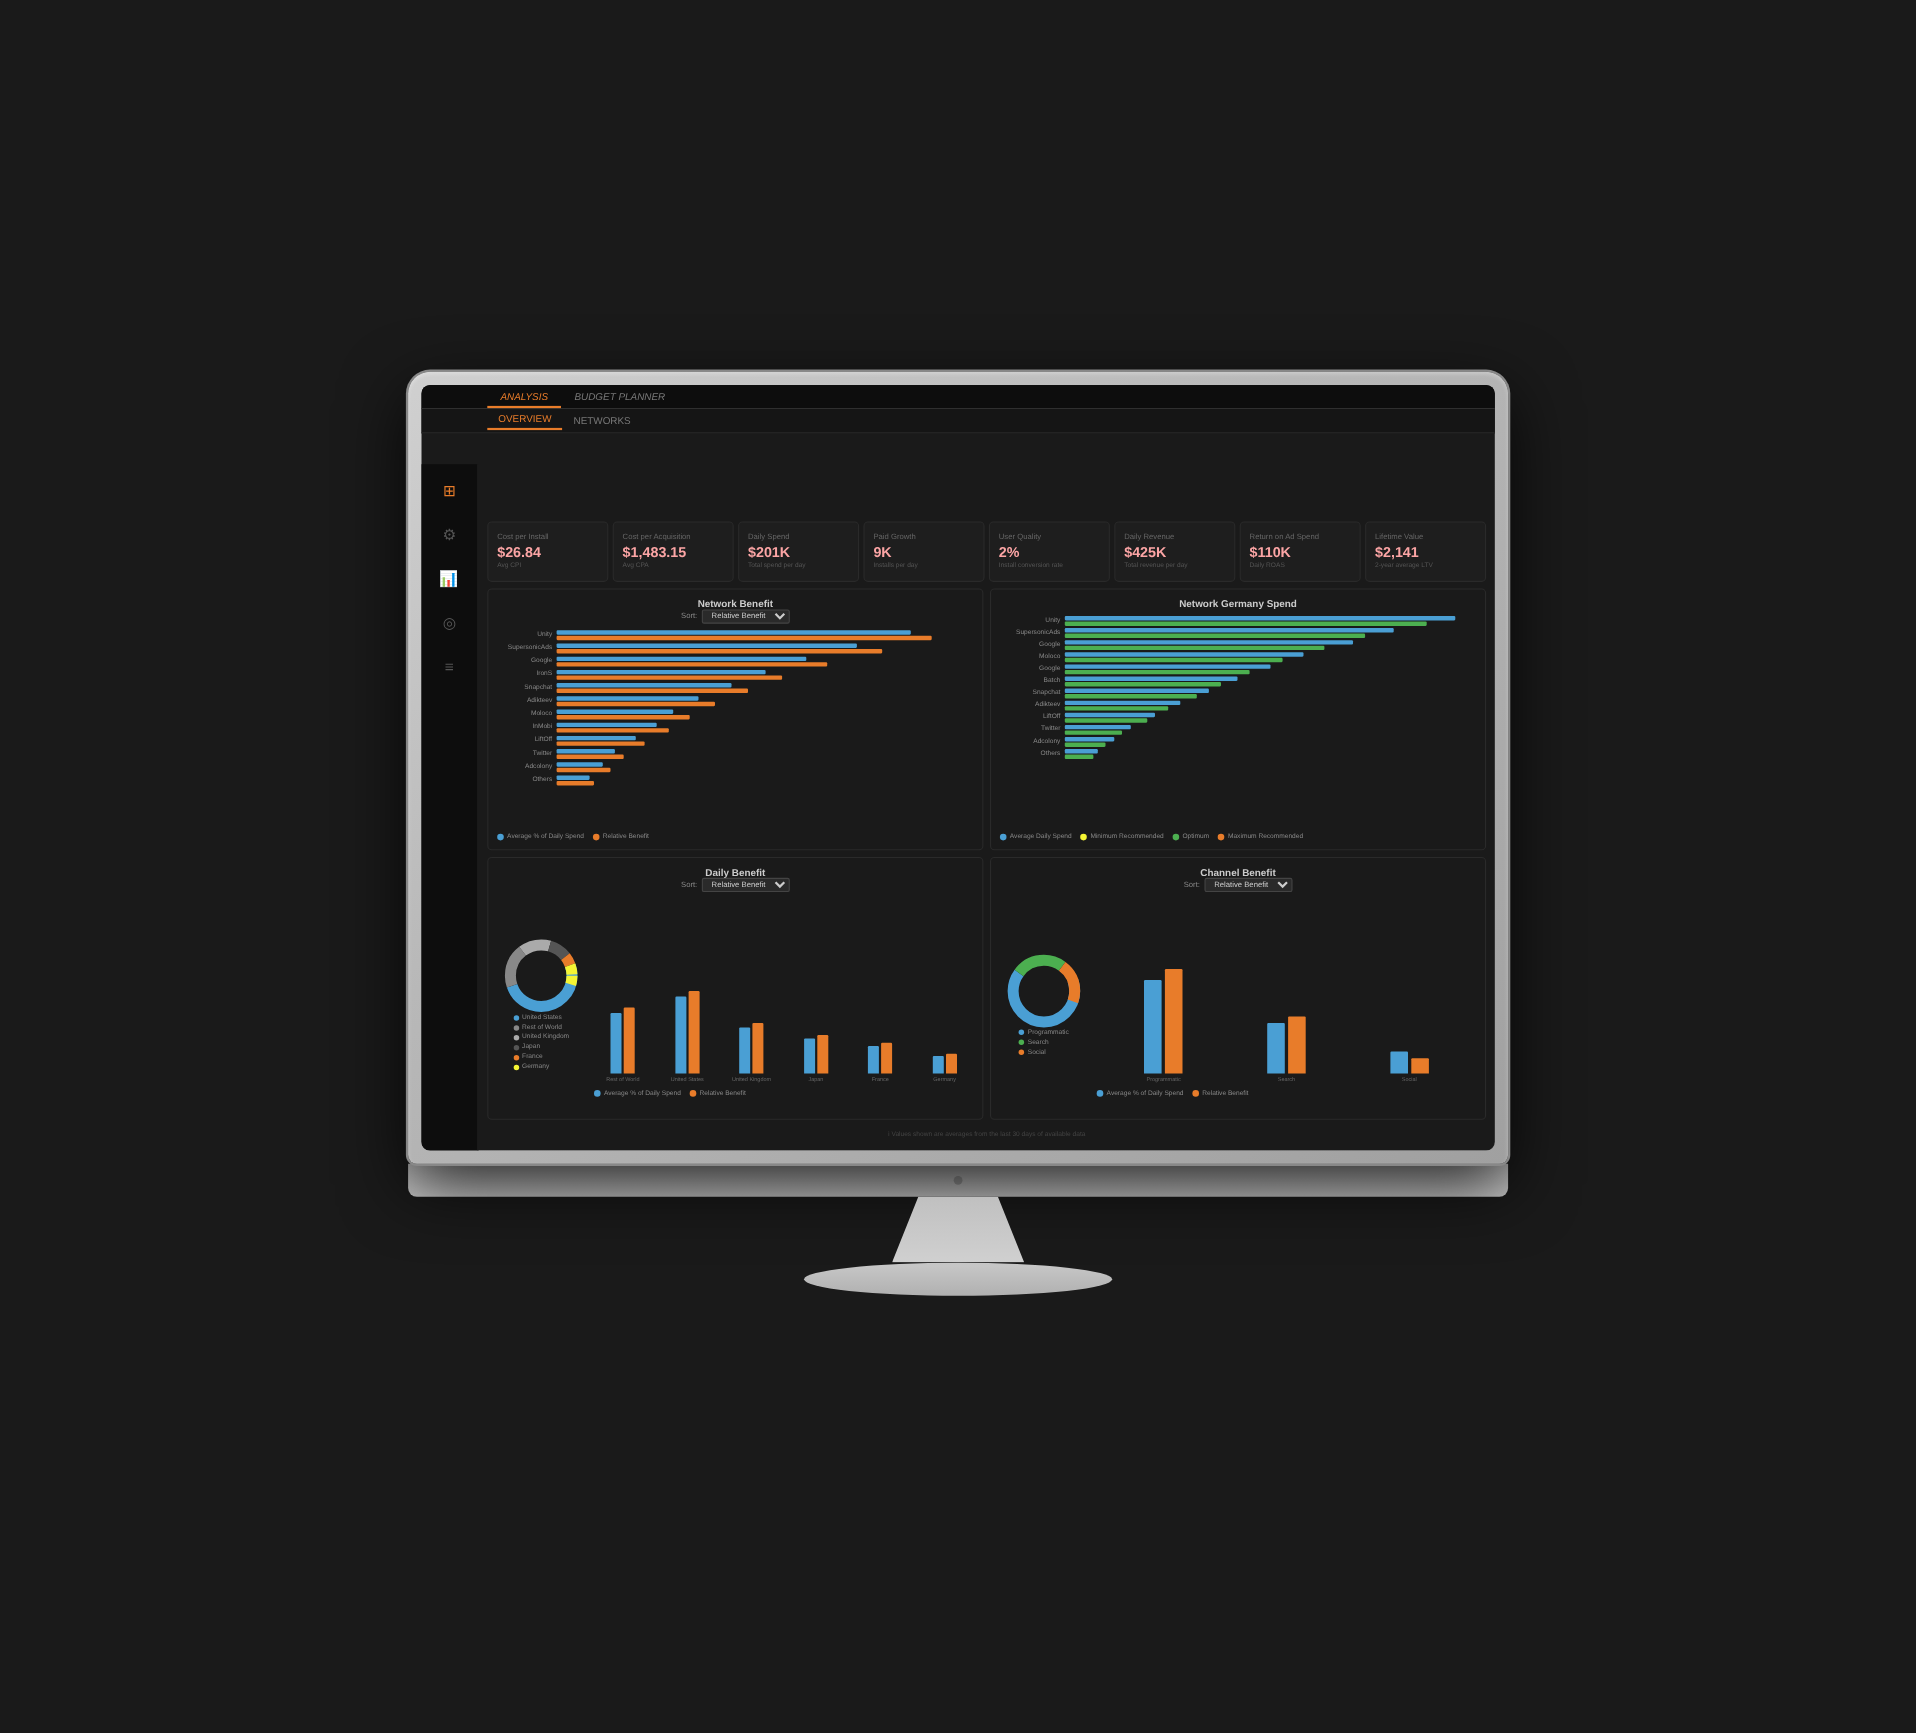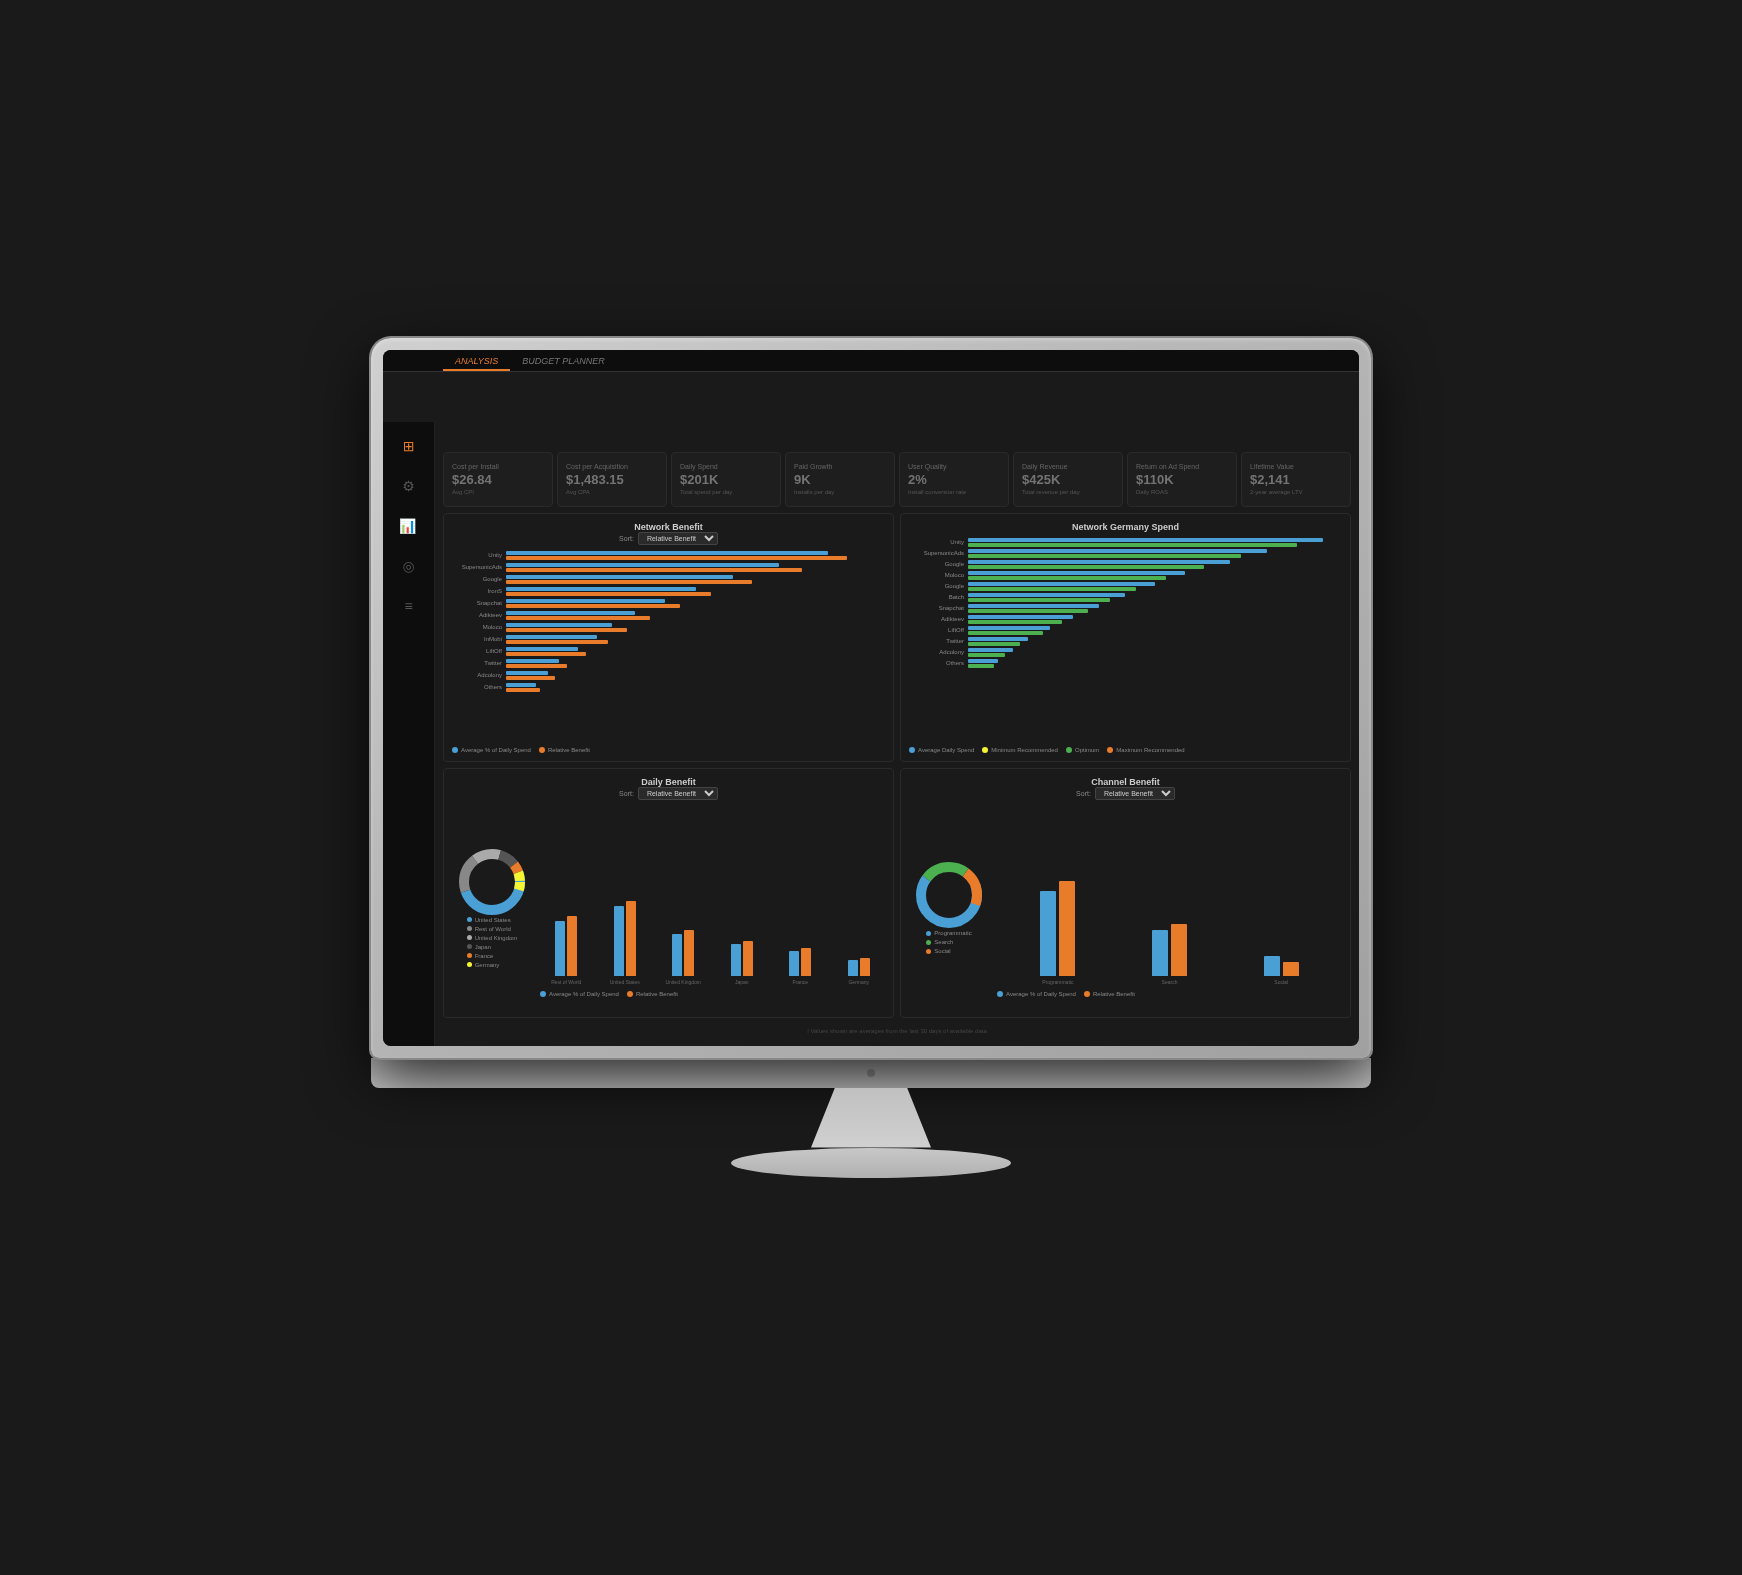--- a/index.html
+++ b/index.html
@@ -247,21 +247,21 @@
 
     .kpi-label {
       font-size: 7px;
       color: #666;
       margin-bottom: 2px;
     }
 
     .kpi-value {
       font-size: 13px;
       font-weight: bold;
-      color: #737373;
+      color: #fca5a5;
     }
 
     .kpi-sublabel {
       font-size: 6px;
       color: #555;
       margin-top: 2px;
     }
 
     
     .charts-grid {
@@ -488,20 +488,24 @@
   <div class="monitor-body">
     <div class="monitor-screen">
       <div class="app-container">
 
 
         <div class="tab-bar">
           <div class="tab active">ANALYSIS</div>
           <div class="tab">BUDGET PLANNER</div>
         </div>
 
+        <div class="sub-tab-bar">
+          <div class="sub-tab active">OVERVIEW</div>
+          <div class="sub-tab">NETWORKS</div>
+        </div>
 
         <div class="sidebar">
           <div class="sidebar-icon active">⊞</div>
           <div class="sidebar-icon">⚙</div>
           <div class="sidebar-icon">📊</div>
           <div class="sidebar-icon">◎</div>
           <div class="sidebar-icon">≡</div>
         </div>
 
         <div class="main-content">

